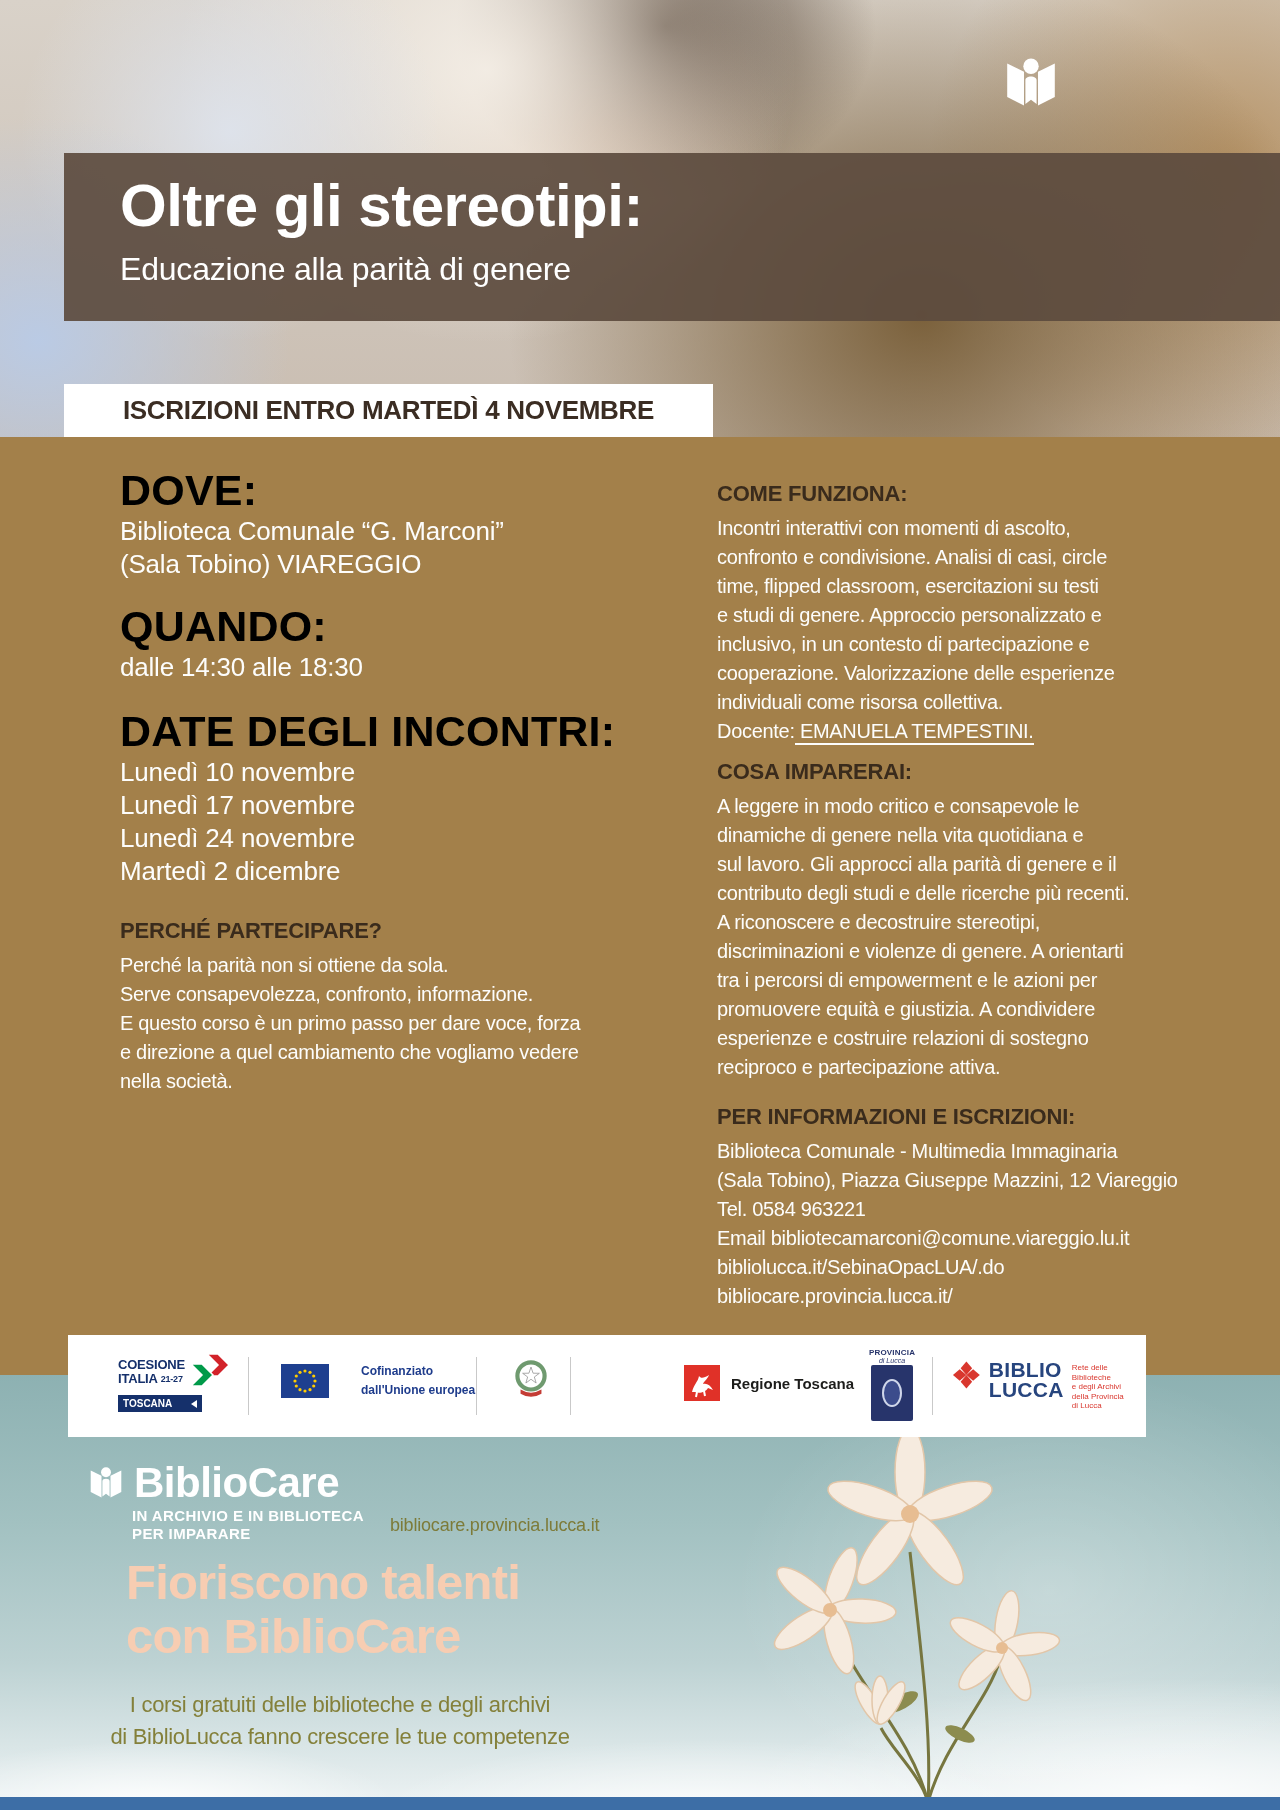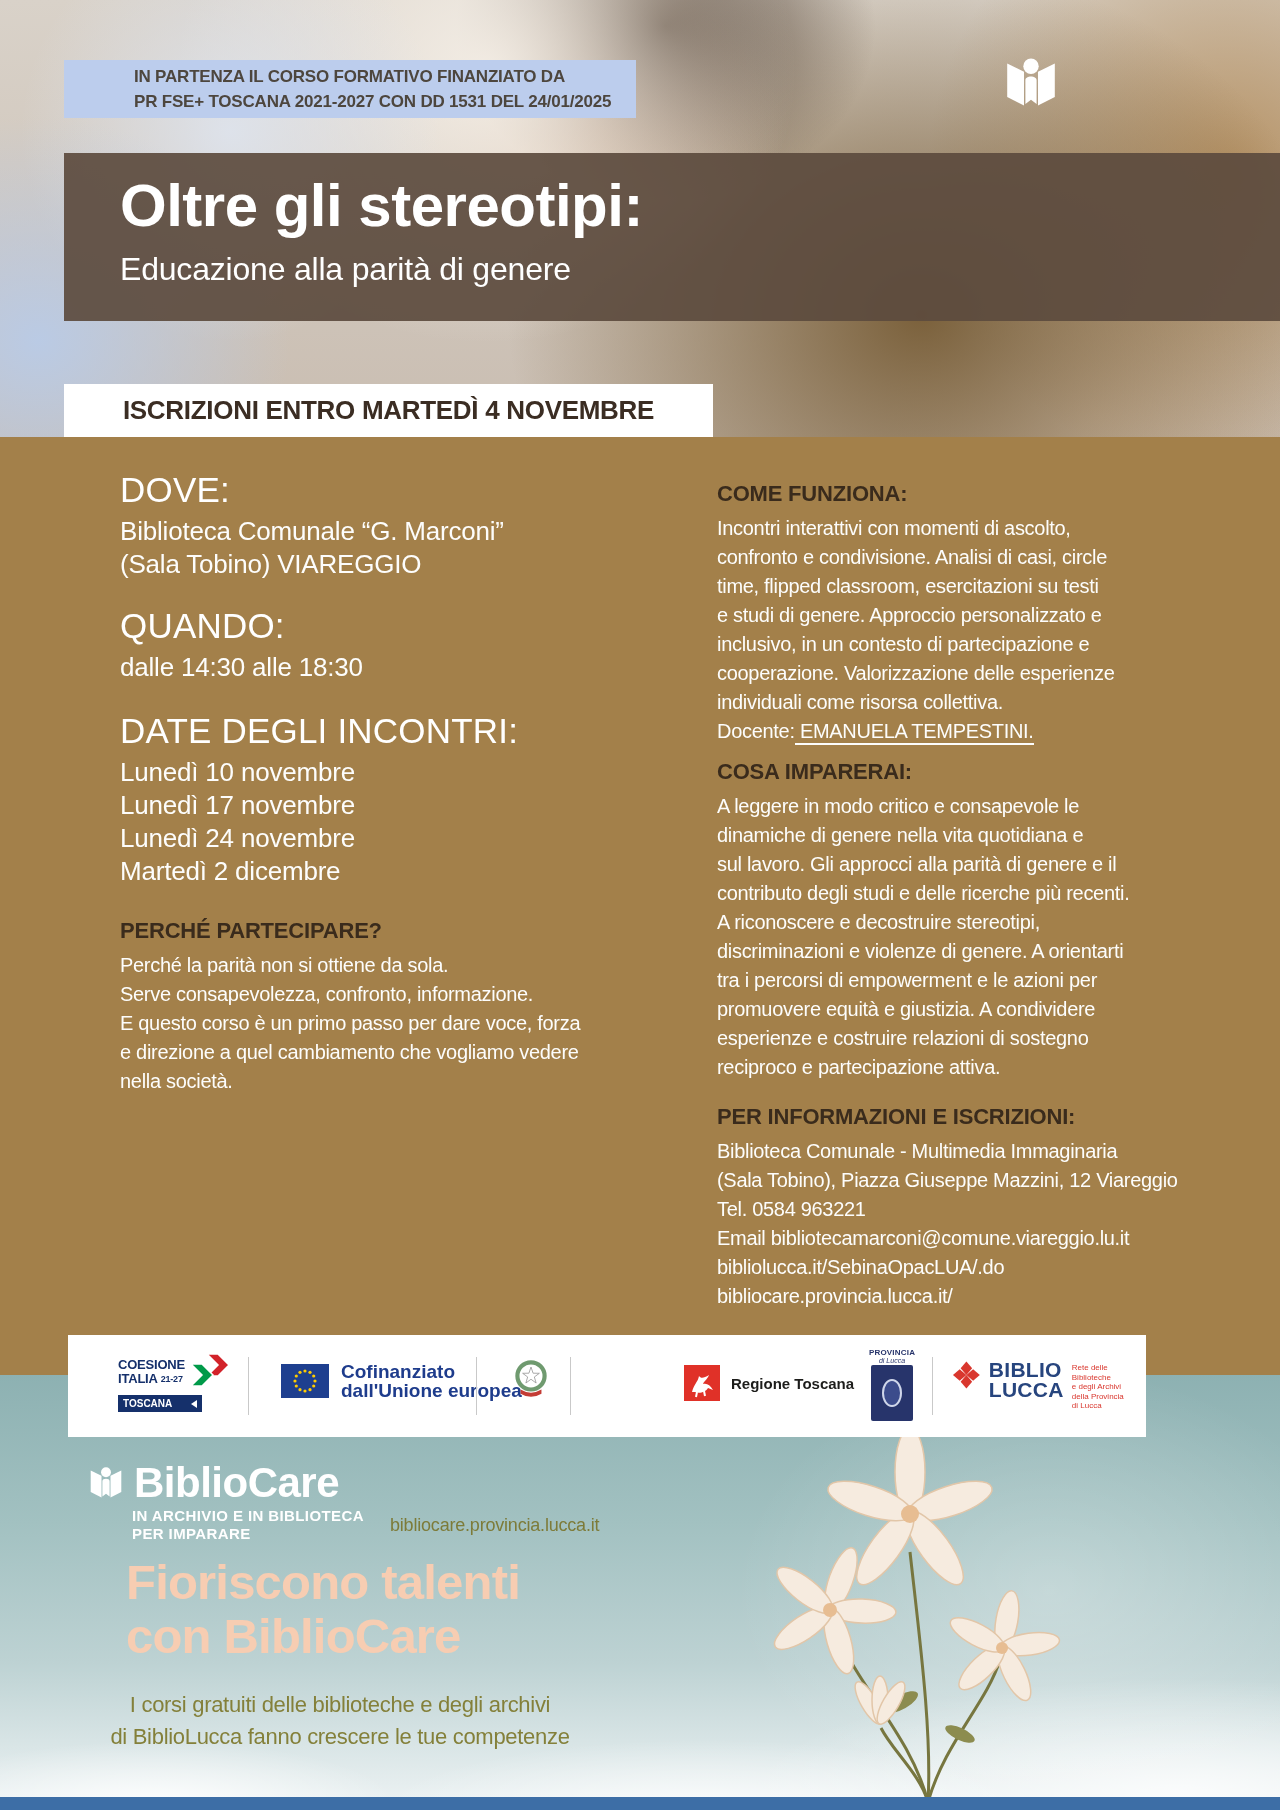--- a/index.html
+++ b/index.html
@@ -34,40 +34,40 @@
 
   
   .deadline{position:absolute;left:64px;top:384px;width:649px;height:53px;background:#fff;
     display:flex;align-items:center;justify-content:center;color:#3b2d23;font-size:26px;font-weight:800;letter-spacing:-.3px;}
 
   
   .main{position:absolute;left:0;top:437px;width:1280px;height:938px;background:#a3804a;}
   .sec{position:absolute;}
   .col-l{left:120px;width:515px;}
   .col-r{left:717px;width:520px;}
-  .h-big{font-size:35px;line-height:40px;font-weight:400;color:#ffffff;margin:0 0 5px;letter-spacing:.2px;}
+  .h-big{font-size:43px;line-height:40px;font-weight:700;color:#000000;margin:0 0 5px;letter-spacing:.2px;}
   .h-small{font-size:22px;line-height:28px;font-weight:800;color:#3a2b1c;margin:0 0 6px;letter-spacing:-.2px;}
   .b-info{font-size:26px;line-height:33px;color:#fdfdfc;white-space:pre-line;letter-spacing:-.2px;}
   .b-small{font-size:20px;line-height:29px;color:#fdfdfc;white-space:pre-line;letter-spacing:-.3px;}
   .docente{font-size:20px;line-height:29px;color:#fdfdfc;letter-spacing:-.3px;}
   .docente .u{border-bottom:2px solid #fdfdfc;padding-bottom:1px;}
 
   
   .strip{position:absolute;left:68px;top:1335px;width:1078px;height:102px;background:#fff;z-index:6;}
   .strip .sep{position:absolute;top:22px;width:1px;height:58px;background:#c9c9c9;}
   .lg{position:absolute;display:flex;align-items:center;}
   .coe{left:50px;top:17px;display:block;}
   .coe-top{display:flex;align-items:center;gap:4px;}
   .coe-words{font-size:13px;line-height:14px;font-weight:800;color:#15306b;letter-spacing:-.2px;}
   .coe-years{font-size:9px;vertical-align:top;}
   .coe-box{margin-top:3px;width:84px;height:17px;background:#15306b;color:#fff;font-size:10px;font-weight:bold;
     display:flex;align-items:center;justify-content:space-between;padding:0 5px;box-sizing:border-box;}
   .coe-tri{width:0;height:0;border-top:4px solid transparent;border-bottom:4px solid transparent;border-right:6px solid #fff;}
   .eu{left:212px;top:27px;gap:11px;}
-  .eu-txt div{font-size:19px;line-height:19px;font-weight:bold;color:#1e3c8c;}
+  .eu-txt div{font-size:12px;line-height:19px;font-weight:bold;color:#1e3c8c;margin-left:20px;}
   .emb{left:444px;top:20px;}
   .reg{left:616px;top:30px;gap:11px;}
   .reg-lbl{font-size:15px;font-weight:bold;color:#1d1d1b;}
   .prov{left:798px;top:13px;display:block;width:52px;text-align:center;}
   .prov-h1{font-size:8px;font-weight:bold;color:#27346b;letter-spacing:.2px;}
   .prov-h2{font-size:7px;font-style:italic;color:#27346b;}
   .prov-shield{width:42px;height:56px;background:#27346b;margin:1px auto 0;border-radius:2px;
     display:flex;align-items:center;justify-content:center;}
   .prov-oval{width:16px;height:24px;border:2px solid #cfd6ea;border-radius:50%;background:#3c4c8c;}
   .bib{left:884px;top:25px;gap:8px;align-items:flex-start;}
@@ -93,24 +93,20 @@
     font-size:22px;line-height:32px;white-space:pre-line;letter-spacing:-.3px;}
   .bottom-bar{position:absolute;left:0;bottom:0;width:1280px;height:13px;background:#3d6ea6;z-index:8;}
 </style>
 </head>
 <body>
 
 <div class="poster">
 
   <div class="photo"></div>
 
-  <div class="banner">
-    <div>IN PARTENZA IL CORSO FORMATIVO FINANZIATO DA</div>
-    <div>PR FSE+ TOSCANA 2021-2027 CON DD 1531 DEL 24/01/2025</div>
-  </div>
 
   <svg class="mark-top" viewBox="0 0 40 40">
     <circle cx="20" cy="8" r="5.5" fill="#fff"></circle>
     <path d="M3 6 L15 12 L15 36 L3 30 Z" fill="#fff"></path>
     <path d="M37 6 L25 12 L25 36 L37 30 Z" fill="#fff"></path>
     <path d="M16 18 C16 14.5 24 14.5 24 18 L24 35 L20 32 L16 35 Z" fill="#fff"></path>
   </svg>
 
   <div class="overlay">
     <h1 class="title">Oltre gli stereotipi:</h1>

